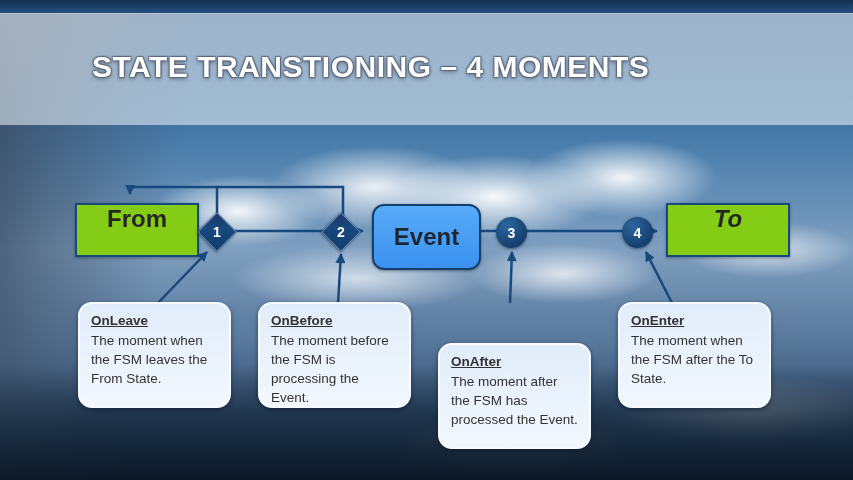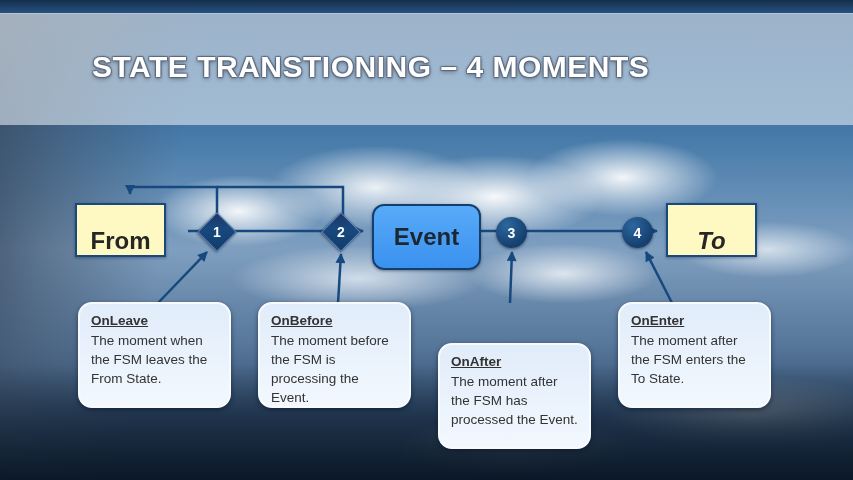--- a/index.html
+++ b/index.html
@@ -38,23 +38,23 @@
     position:absolute; left:92px; top:50px; width:720px;
     font-size:30px; font-weight:bold; letter-spacing:.5px; color:#ffffff;
     text-shadow:
       -1px -1px 1px rgba(85,98,118,.75), 1px -1px 1px rgba(85,98,118,.75),
       -1px  1px 1px rgba(85,98,118,.75), 1px  1px 1px rgba(85,98,118,.75),
        0 2px 4px rgba(20,30,45,.45);
   }
   
   .connectors { position:absolute; inset:0; }
   .state-box {
-    position:absolute; width:91px; height:54px;
-    background:#fef9c3; border:2.5px solid #17497E;
-    display:flex; align-items:flex-end; justify-content:center;
+    position:absolute; width:124px; height:54px;
+    background:#84cc16; border:2.5px solid #17497E;
+    display:flex; align-items:flex-start; justify-content:center;
     font-size:24px; font-weight:bold; color:#262626;
     box-shadow:0 1px 3px rgba(0,10,25,.35);
   }
   .from-box { left:75px;  top:203px; }
   .to-box   { left:666px; top:203px;font-style:italic; }
   .event-box {
     position:absolute; left:372px; top:204px; width:109px; height:66px;
     background:linear-gradient(180deg,#58abf8,#3a91ef);
     border:2.5px solid #123f6d; border-radius:12px;
     display:flex; align-items:center; justify-content:center;
@@ -151,15 +151,15 @@
   <div class="callout callout-2">
     <div class="c-title">OnBefore</div>
     <div class="c-body">The moment before the FSM is processing the Event.</div>
   </div>
   <div class="callout callout-3">
     <div class="c-title">OnAfter</div>
     <div class="c-body">The moment after the FSM has processed the Event.</div>
   </div>
   <div class="callout callout-4">
     <div class="c-title">OnEnter</div>
-    <div class="c-body">The moment after the FSM enters the To State.</div>
+    <div class="c-body">The moment when the FSM after the To State.</div>
   </div>
 </div>
 
 </body></html>

